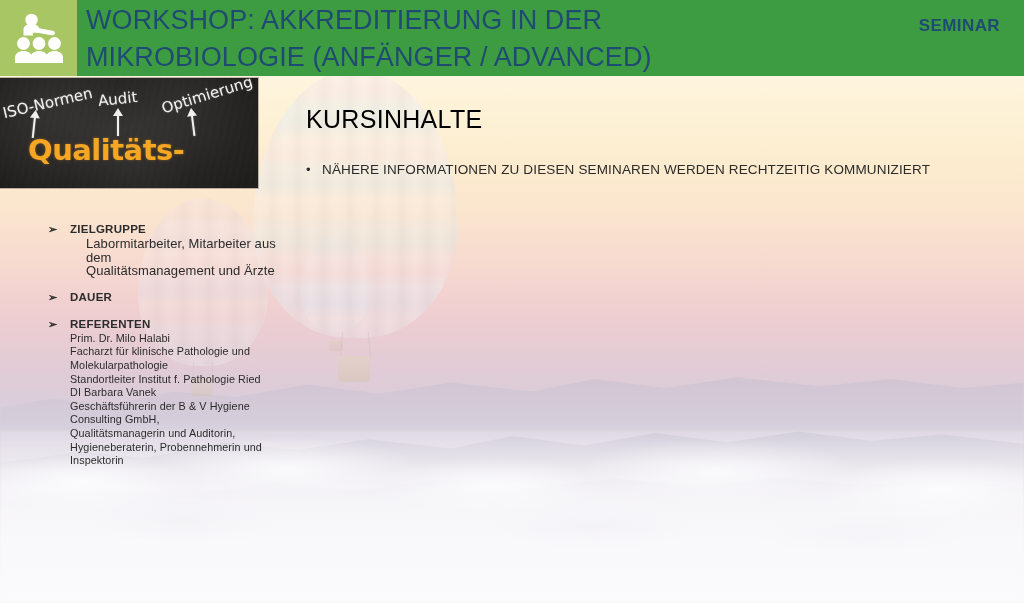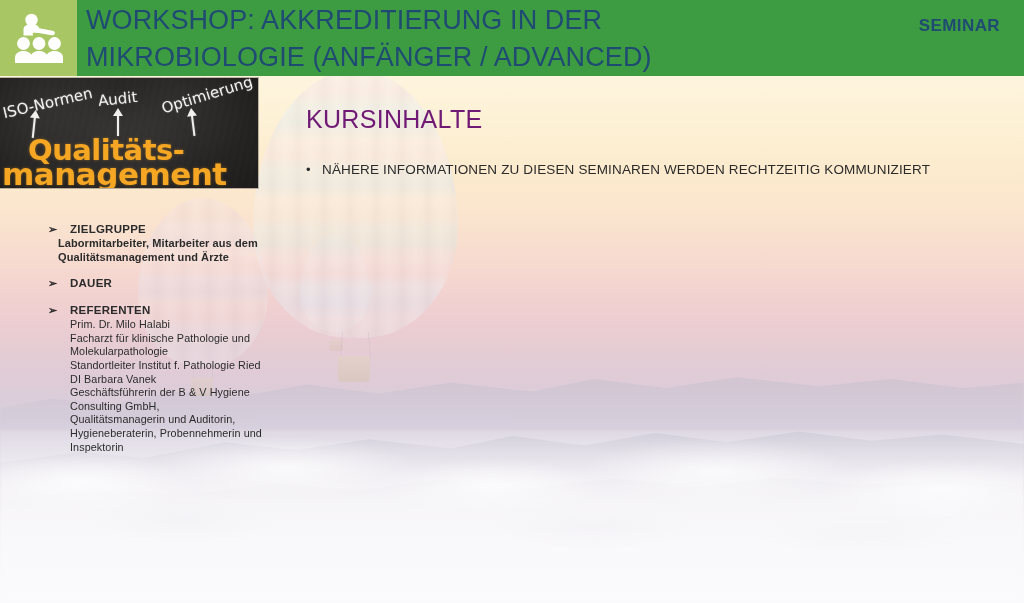--- a/index.html
+++ b/index.html
@@ -300,21 +300,21 @@
     white-space: nowrap;
   }
   #chalk-qual { left: 28px; top: 55px; font-size: 29px; }
   #chalk-mgmt { left: 2px; top: 78px; font-size: 31px; }
 
   
   .content-heading {
     position: absolute;
     left: 306px;
     top: 105px;
-    color: #701a75;
+    color: #000000;
     font-size: 25px;
     letter-spacing: 0.3px;
     font-weight: 400;
   }
   .content-bullets {
     position: absolute;
     left: 306px;
     top: 160px;
     width: 690px;
   }
@@ -351,24 +351,24 @@
     line-height: 15px;
   }
   .detail-head .marker {
     width: 22px;
     flex: 0 0 22px;
     font-size: 11px;
     color: #2b2b2b;
     line-height: 15px;
   }
   .detail-body {
-    margin-left: 10px;
-    font-size: 11px;
+    margin-left: 38px;
+    font-size: 13px;
     line-height: 13.6px;
-    font-weight: 700;
+    font-weight: 400;
     letter-spacing: 0.08px;
     white-space: pre-line;
   }
   .detail-para {
     margin-left: 22px;
     font-size: 10.8px;
     line-height: 13.6px;
     letter-spacing: 0.08px;
     white-space: pre-line;
   }
@@ -444,21 +444,20 @@
 
   <div class="chalkboard">
     <div class="chalk-noise"></div>
     <div class="chalk-word" id="chalk-iso">ISO-Normen</div>
     <div class="chalk-word" id="chalk-audit">Audit</div>
     <div class="chalk-word" id="chalk-opt">Optimierung</div>
     <div class="chalk-arrow" id="arrow-1"></div>
     <div class="chalk-arrow" id="arrow-2"></div>
     <div class="chalk-arrow" id="arrow-3"></div>
     <div class="chalk-main" id="chalk-qual">Qualitäts-</div>
-    <div class="chalk-main" id="chalk-mgmt">management</div>
   </div>
 
   <div class="content-heading">KURSINHALTE</div>
 
   <div class="content-bullets">
     <div class="content-bullet">
       <span class="dot">•</span>
       <span>NÄHERE INFORMATIONEN ZU DIESEN SEMINAREN WERDEN RECHTZEITIG KOMMUNIZIERT</span>
     </div>
   </div>

